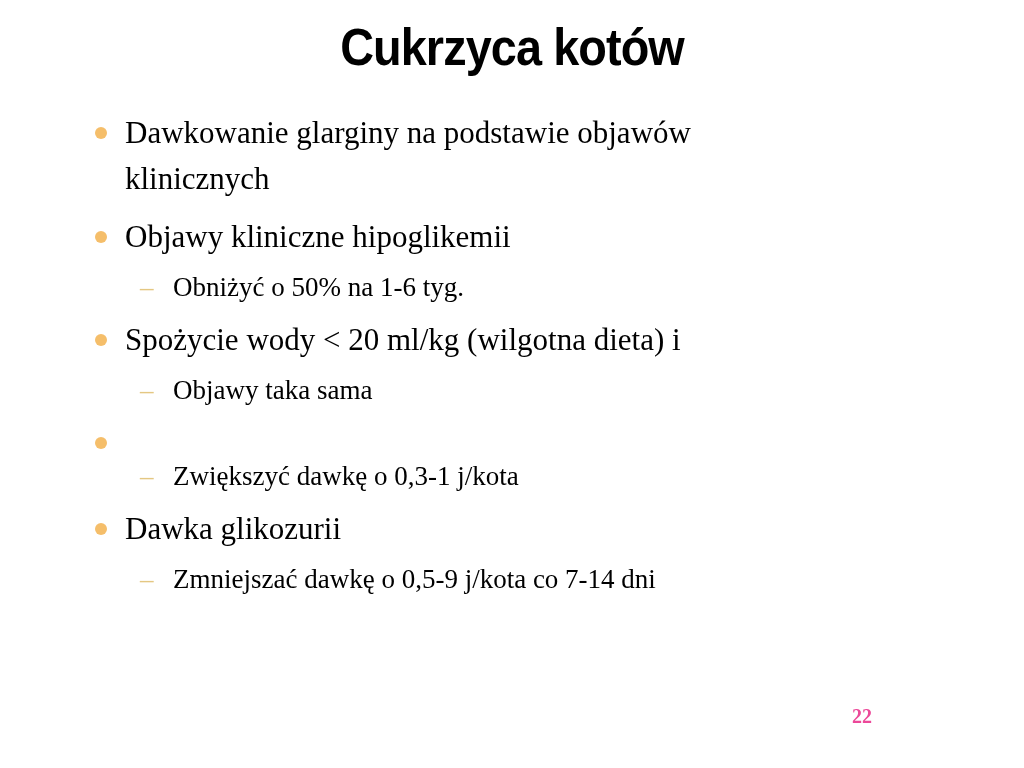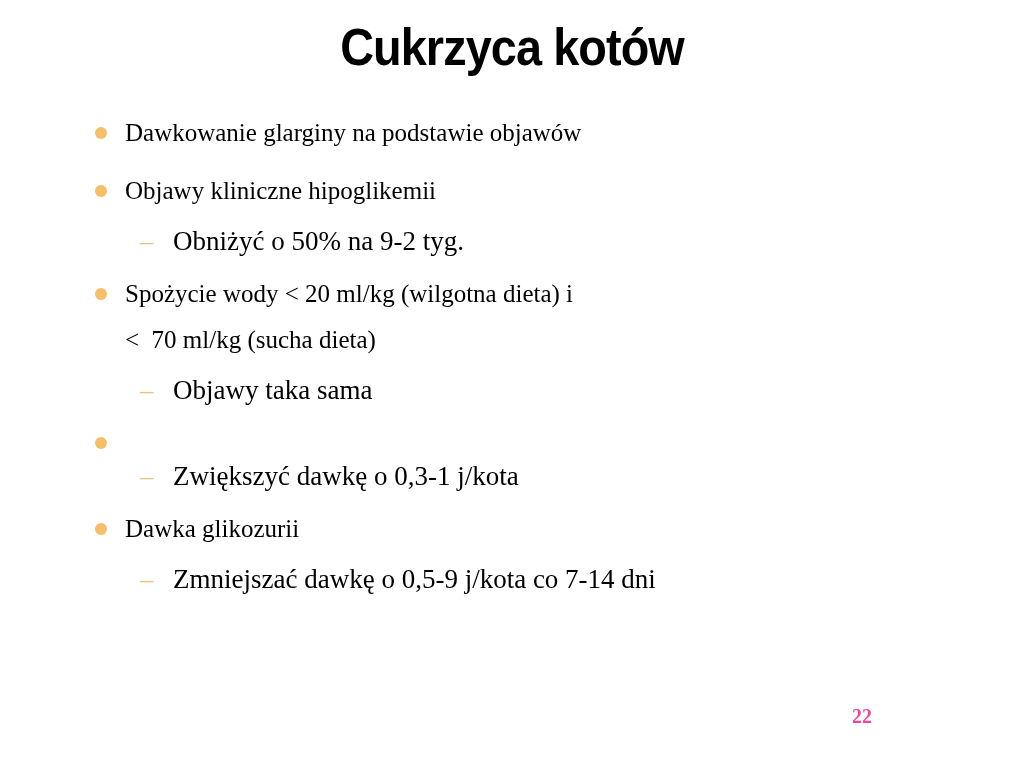--- a/index.html
+++ b/index.html
@@ -33,21 +33,21 @@
   }
   .content {
     position: absolute;
     left: 85px;
     top: 110px;
     width: 880px;
   }
   .bullet-l1 {
     display: flex;
     align-items: flex-start;
-    font-size: 25px;
+    font-size: 31px;
     line-height: 46px;
     margin-top: 12px;
   }
   .bullet-l1:first-child {
     margin-top: 0;
   }
   .bullet-l1 .marker-col {
     flex: 0 0 40px;
     padding-top: 17px;
   }
@@ -96,46 +96,46 @@
   <div class="title">Cukrzyca kotów</div>
 
   <div class="content">
 
     <div class="bullet-l1">
       <span class="marker-col">
           <span class="dot"></span>
         </span>
       <span class="text-col">
         <span class="line">Dawkowanie glarginy na podstawie objawów</span>
+        <span class="line">klinicznych</span>
       </span>
     </div>
 
     <div class="bullet-l1">
       <span class="marker-col">
           <span class="dot"></span>
         </span>
       <span class="text-col">
         <span class="line">Objawy kliniczne hipoglikemii</span>
       </span>
     </div>
 
     <div class="bullet-l2">
       <span class="marker-col">–</span>
       <span class="text-col">
-        <span class="line">Obniżyć o 50% na 9-2 tyg.</span>
+        <span class="line">Obniżyć o 50% na 1-6 tyg.</span>
       </span>
     </div>
 
     <div class="bullet-l1">
       <span class="marker-col">
           <span class="dot"></span>
         </span>
       <span class="text-col">
         <span class="line">Spożycie wody &lt; 20 ml/kg (wilgotna dieta) i</span>
-        <span class="line">&lt;&nbsp; 70 ml/kg (sucha dieta)</span>
       </span>
     </div>
 
     <div class="bullet-l2">
       <span class="marker-col">–</span>
       <span class="text-col">
         <span class="line">Objawy taka sama</span>
       </span>
     </div>
 

